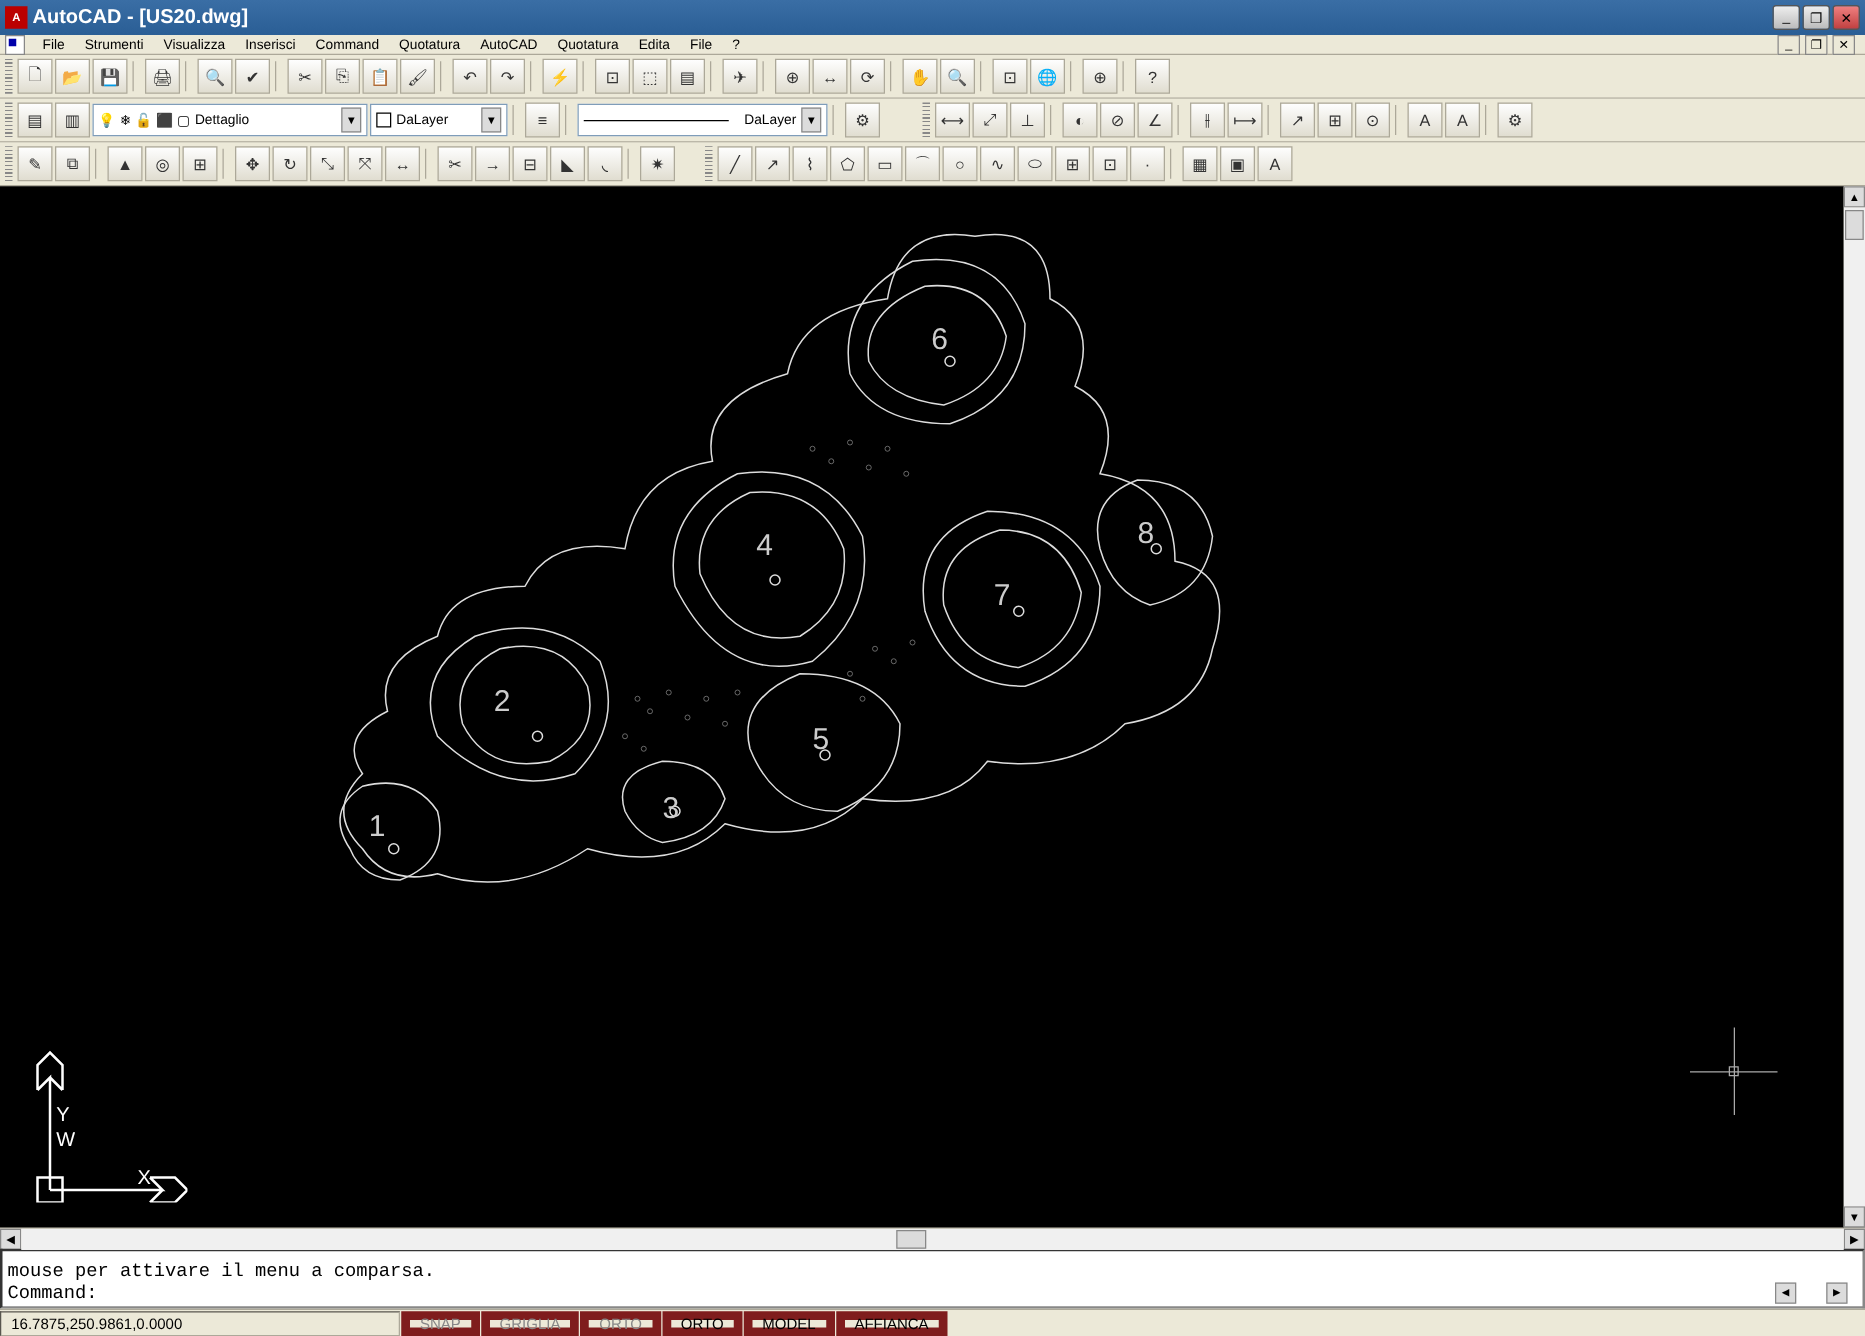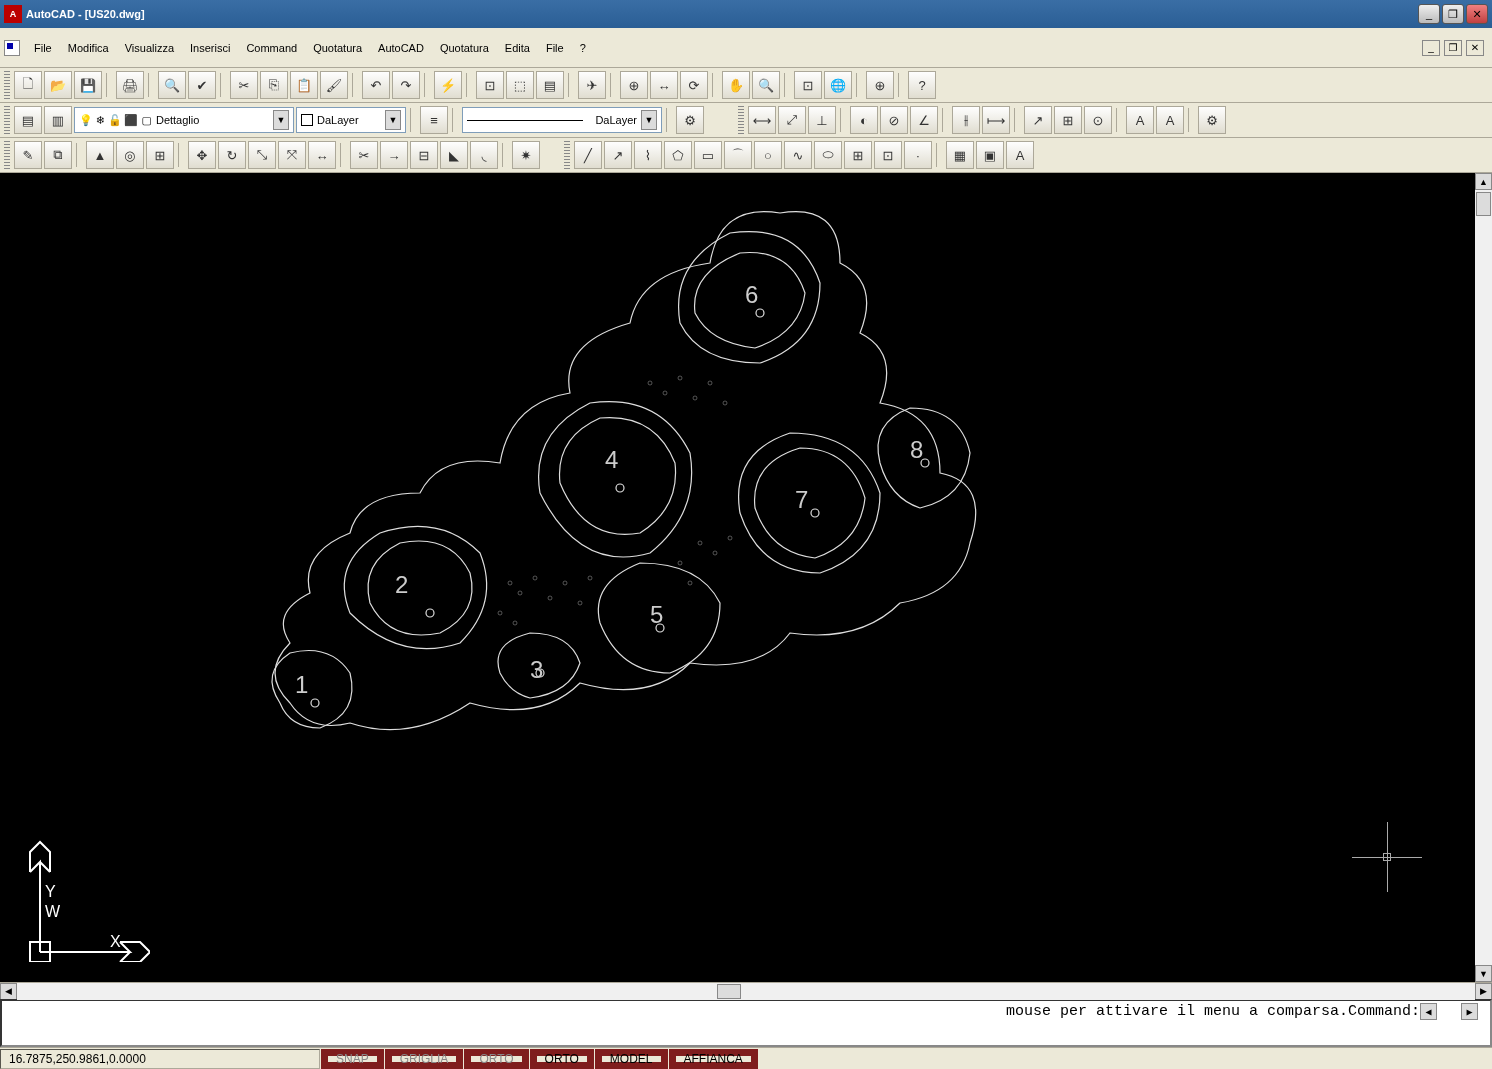--- a/index.html
+++ b/index.html
@@ -25,37 +25,37 @@
   width: 18px; height: 18px;
   background: #b00;
   display: inline-flex;
   align-items: center;
   justify-content: center;
   font-size: 9px;
   font-weight: bold;
   margin-right: 4px;
   color: white;
 }
-.titlebar .title { font-weight: bold; font-size: 11px; flex: 1; }
+.titlebar .title { font-weight: bold; font-size: 16px; flex: 1; }
 .titlebar .win-btns { display: flex; gap: 2px; }
 .titlebar .win-btn {
   width: 22px; height: 20px;
   background: linear-gradient(to bottom, #eee, #bbb);
   border: 1px solid #555;
   border-radius: 3px;
   display: flex;
   align-items: center;
   justify-content: center;
   font-size: 11px;
   color: #000;
   cursor: pointer;
 }
 .titlebar .win-btn.close { background: linear-gradient(to bottom,#f08080,#c04040); }
 .menubar {
-  height: 40px;
+  height: 16px;
   background: #ece9d8;
   display: flex;
   align-items: center;
   padding: 0 4px;
   border-bottom: 1px solid #aca899;
 }
 .menubar .doc-icon {
   width: 16px; height: 16px;
   background: #fff;
   border: 1px solid #888;
@@ -194,20 +194,21 @@
   background: #dcdcdc; border: 1px solid #888;
 }
 .cmdline {
   background: white;
   border: 2px inset #888;
   padding: 2px 4px;
   font-family: "Courier New", monospace;
   font-size: 15px;
   height: 48px;
   display: flex;
+  flex-direction: column;
   justify-content: flex-end;
 }
 .cmdline-row { display: flex; }
 .cmdline-row.bottom { }
 .cmdline .scroll-arrows {
   margin-left: auto;
   display: flex;
   gap: 24px;
   padding-right: 8px;
 }
@@ -255,21 +256,21 @@
   <div class="win-btns">
     <div class="win-btn">_</div>
     <div class="win-btn">❐</div>
     <div class="win-btn close">✕</div>
   </div>
 </div>
 
 <div class="menubar">
   <span class="doc-icon"></span>
   <span class="menu-item">File</span>
-  <span class="menu-item">Modifica</span>
+  <span class="menu-item">Strumenti</span>
   <span class="menu-item">Visualizza</span>
   <span class="menu-item">Inserisci</span>
   <span class="menu-item">Command</span>
   <span class="menu-item">Quotatura</span>
   <span class="menu-item">AutoCAD</span>
   <span class="menu-item">Quotatura</span>
   <span class="menu-item">Edita</span>
   <span class="menu-item">File</span>
   <span class="menu-item">?</span>
   <div class="mdi-btns">

